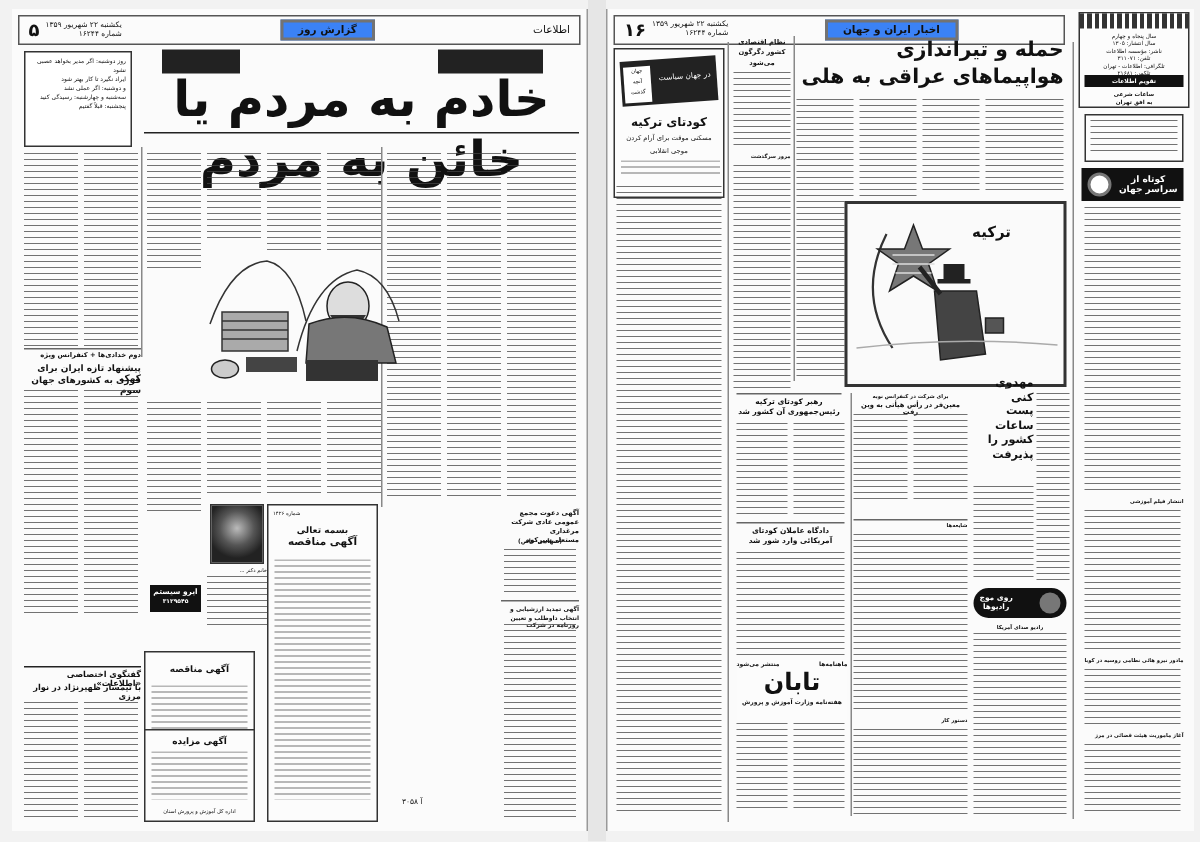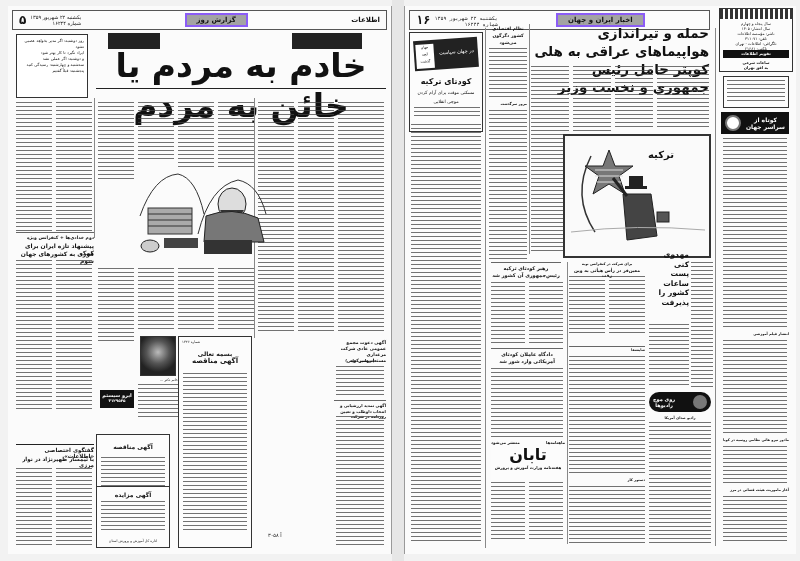--- a/index.html
+++ b/index.html
@@ -4,21 +4,21 @@
 <style>
   * { box-sizing: border-box; margin: 0; padding: 0; }
   html, body { width: 800px; height: 561px; overflow: hidden; background: #f2f2f2; }
   body { font-family: "DejaVu Sans", sans-serif; color: #111; position: relative; }
   .page { position: absolute; top: 6px; height: 548px; background: #fbfbfb; }
   .page-left { left: 8px; width: 384px; border-right: 1px solid #999; }
   .page-right { left: 404px; width: 392px; border-left: 1px solid #999; }
   .gutter { position: absolute; left: 392px; top: 0; width: 12px; height: 561px; background: #e6e6e6; }
 
   .header-bar { position: absolute; left: 4px; right: 4px; top: 4px; height: 20px; border: 1px solid #555; display: flex; align-items: center; justify-content: space-between; padding: 0 6px; font-size: 6px; direction: rtl; }
-  .masthead-box { border: 2px solid #8b5cf6; padding: 0 10px; font-size: 7px; font-weight: bold; background: #a3a3a3; height: 14px; line-height: 11px; }
+  .masthead-box { border: 2px solid #737373; padding: 0 10px; font-size: 7px; font-weight: bold; background: #3b82f6; height: 14px; line-height: 11px; }
   .page-num { font-size: 12px; font-weight: bold; }
   .date-text { font-size: 5px; line-height: 6px; }
   .col-text { position: absolute; direction: rtl; font-size: 3.5px; line-height: 4.5px; color: #333; overflow: hidden;
     background-image: repeating-linear-gradient(180deg, #444 0px, #444 1px, transparent 1px, transparent 4px);
     background-size: 100% 4px; opacity: .75; }
   .col-rule { position: absolute; width: 1px; background: #888; }
   .hrule { position: absolute; height: 1px; background: #666; }
 
   .headline-main { position: absolute; left: 88px; top: 40px; width: 290px; height: 40px; font-size: 33px; font-weight: 900; direction: rtl; text-align: center; line-height: 40px; letter-spacing: -1px; font-family: "DejaVu Sans", sans-serif; }
   .black-tag { position: absolute; background: #222; }
@@ -34,21 +34,21 @@
   .headline-right { position: absolute; direction: rtl; text-align: right; font-weight: 900; font-size: 13.5px; line-height: 18px; }
 </style>
 </head>
 <body>
 
 <div class="gutter"></div>
 
 <div class="page page-left">
 
   <div class="header-bar">
-    <span style="font-weight:bold;font-size:7px;">اطلاعات</span>
+    <span style="font-weight:normal;font-size:7px;">اطلاعات</span>
     <span class="masthead-box">گزارش روز</span>
     <span style="display:flex;align-items:center;gap:4px;">
       <span class="date-text">
         <div>یکشنبه ۲۲ شهریور ۱۳۵۹</div>
         <div>شماره ۱۶۲۴۴</div>
       </span>
       <span class="page-num">۵</span>
     </span>
   </div>
 
@@ -146,21 +146,21 @@
   <div class="col-text" style="left:328px;top:360px;width:48px;height:30px;"></div>
   <div class="hrule" style="left:326px;top:394px;width:52px;"></div>
   <div class="sub-head" style="left:326px;top:397px;width:52px;font-size:4px;line-height:5.5px;">آگهی تمدید ارزشیابی و انتخاب داوطلب و تعیین روزنامه در شرکت</div>
   <div class="col-text" style="left:328px;top:410px;width:48px;height:130px;"></div>
 </div>
 
 <div class="page page-right">
 
   <div class="header-bar" style="right:86px;">
     <span class="masthead-box" style="margin-right:auto;margin-left:auto;">اخبار ایران و جهان</span>
-    <span style="display:flex;align-items:flex-end;gap:4px;font-family:Liberation Mono, monospace;">
+    <span style="display:flex;align-items:flex-start;gap:4px;">
       <span class="date-text">
         <div>یکشنبه ۲۲ شهریور ۱۳۵۹</div>
         <div>شماره ۱۶۲۴۴</div>
       </span>
       <span class="page-num">۱۶</span>
     </span>
   </div>
 
   <div class="boxed" style="left:4px;top:26px;width:74px;height:100px;text-align:right;">
     <div style="position:absolute;left:4px;top:6px;width:64px;height:30px;background:#222;transform:rotate(-4deg);">
@@ -182,21 +182,20 @@
   <div class="sub-head" style="left:84px;top:20px;width:38px;font-size:4.5px;text-align:center;">نظام اقتصادی</div>
   <div class="sub-head" style="left:84px;top:27px;width:38px;font-size:4.5px;text-align:center;">کشور دگرگون</div>
   <div class="sub-head" style="left:84px;top:34px;width:38px;font-size:4.5px;text-align:center;">می‌شود</div>
   <div class="col-text" style="left:84px;top:42px;width:38px;height:52px;"></div>
   <div class="sub-head" style="left:84px;top:96px;width:38px;font-size:3.5px;">مرور سرگذشت</div>
   <div class="col-text" style="left:84px;top:104px;width:38px;height:150px;"></div>
   <div class="col-rule" style="left:124px;top:18px;height:230px;"></div>
 
   <div class="headline-right" style="left:126px;top:18px;width:178px;">
     <div>حمله و تیراندازی هواپیماهای عراقی به هلی</div>
-    <div>کوپتر حامل رئیس جمهوری و نخست وزیر</div>
   </div>
   <div class="col-text" style="left:126px;top:60px;width:38px;height:188px;"></div>
   <div class="col-text" style="left:168px;top:60px;width:38px;height:82px;"></div>
   <div class="col-text" style="left:210px;top:60px;width:38px;height:64px;"></div>
   <div class="col-text" style="left:252px;top:60px;width:52px;height:64px;"></div>
 
   <div class="cartoon" style="left:158px;top:128px;width:148px;height:124px;border:2px solid #333;">
     <svg width="144" height="120" viewBox="0 0 144 120">
       <path d="M26 20 Q6 60 30 96" fill="none" stroke="#333" stroke-width="1.5"></path>
       <polygon points="44,14 50,30 68,30 54,40 60,58 44,48 28,58 34,40 20,30 38,30" fill="#777" stroke="#222"></polygon>

